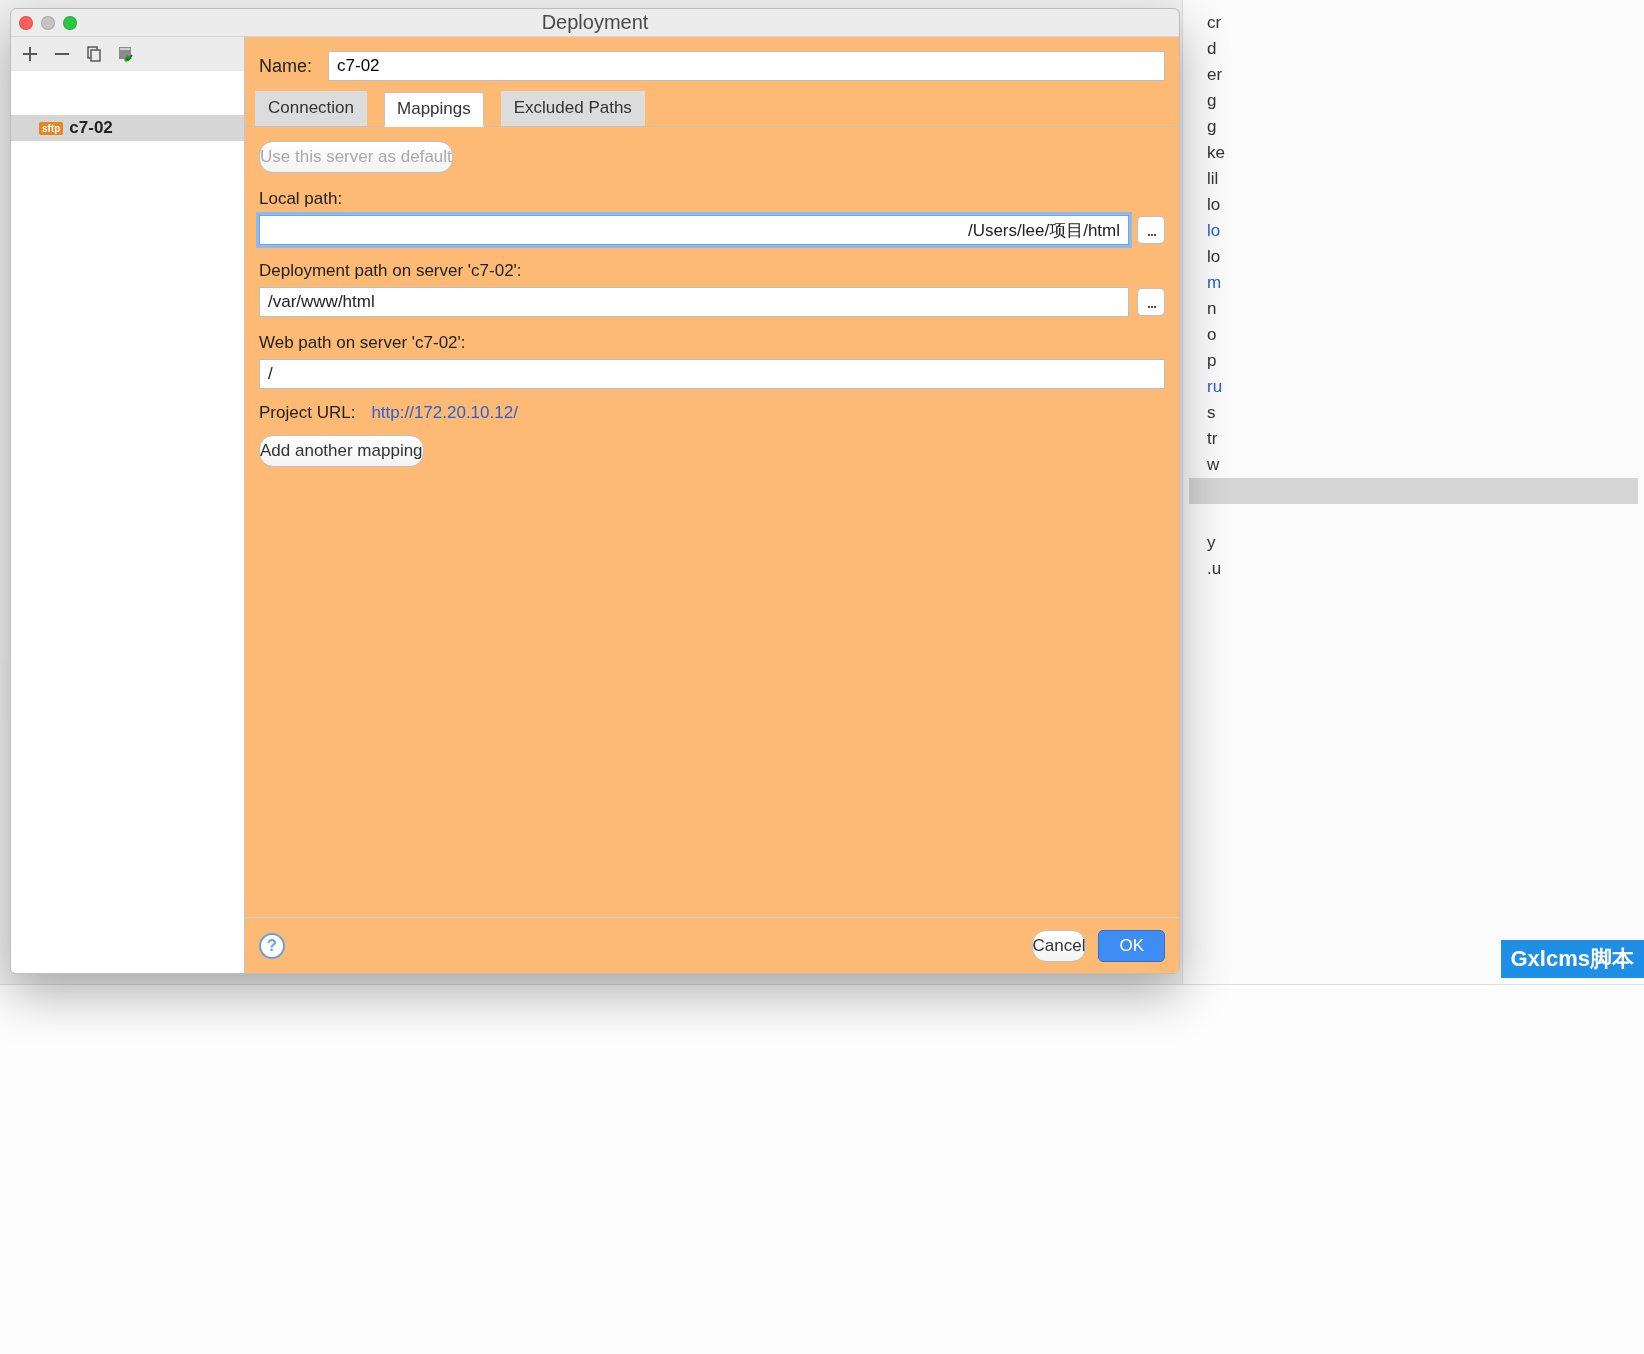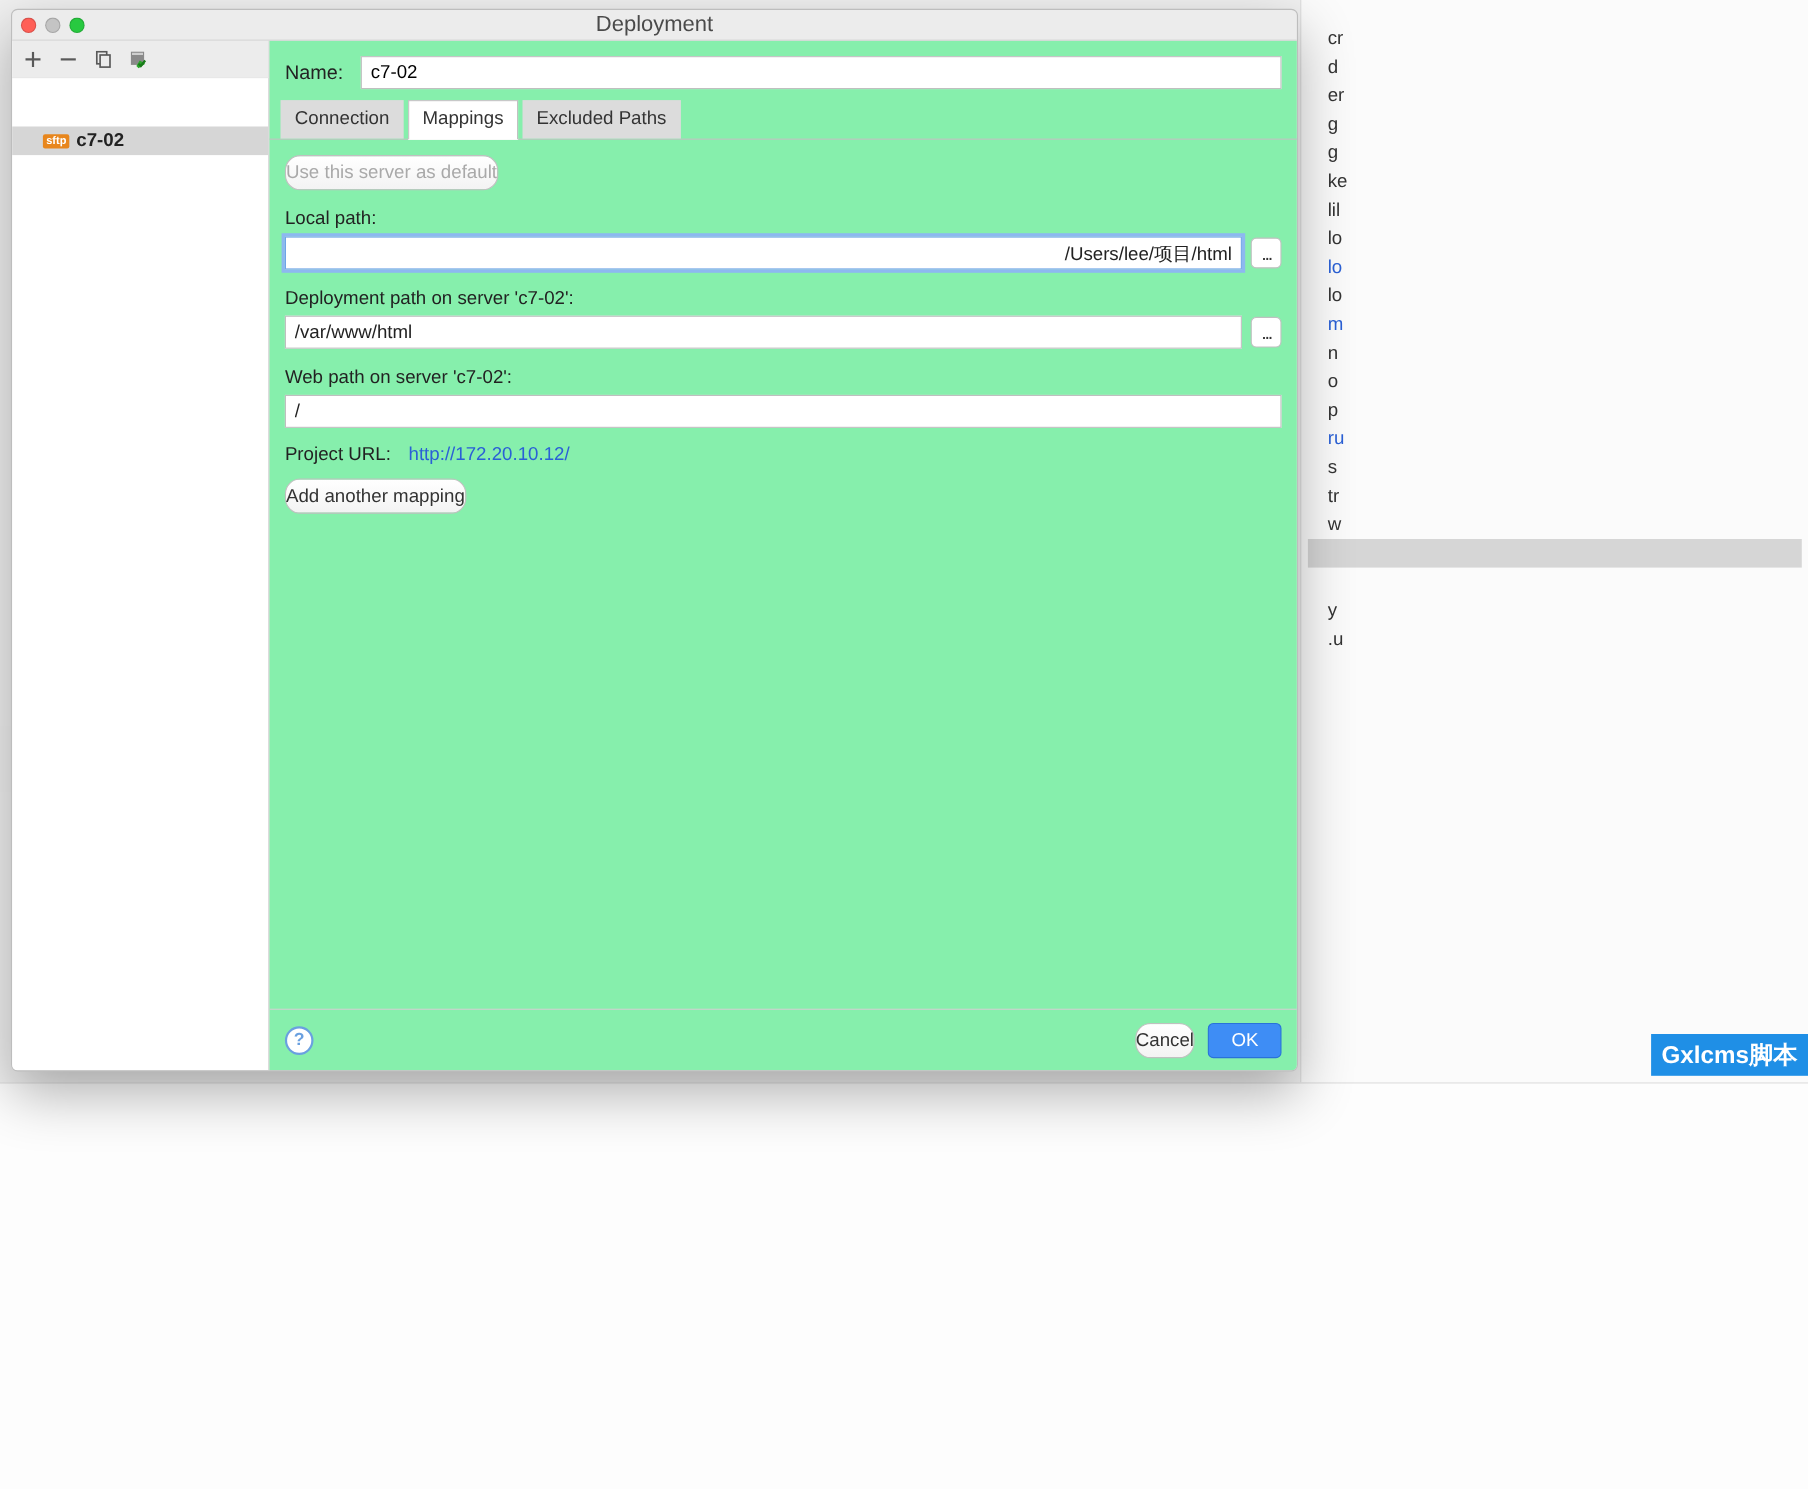--- a/index.html
+++ b/index.html
@@ -80,42 +80,43 @@
     .sftp-badge {
       background: #e8861c; color:#fff;
       font-size: 10px; font-weight: bold;
       padding: 1px 3px; border-radius: 2px;
     }
     .sidebar-item-label { font-weight: bold; font-size: 17px; color:#222; }
     .main {
       flex: 1;
       display: flex;
       flex-direction: column;
-      background: #86efac;
+      background: #fdba74;
     }
     .name-row {
       display: flex; align-items:center;
       padding: 14px 14px 10px 14px;
       gap: 16px;
     }
     .name-label { font-size: 18px; color:#222; }
     .name-input {
       flex: 1;
       height: 30px;
       border: 1px solid #bfbfbf;
       border-radius: 0;
       background:#fff;
       padding: 0 8px;
       font-size: 17px;
     }
     .tabs {
       display: flex;
       padding: 0 10px;
       border-bottom: 1px solid #c2c2c2;
-      gap: 4px;
+      gap: 17px;
+      align-items: center;
     }
     .tab {
       padding: 6px 12px 7px 12px;
       font-size: 17px;
       color: #333;
       background: #dcdcdc;
       border: 1px solid transparent;
       cursor: pointer;
     }
     .tab.active {
@@ -196,21 +197,21 @@
       font-size: 17px;
       cursor:pointer;
     }
     .bg-panel {
       position:absolute;
       left: 1182px; top: 0;
       width: 462px; height: 1354px;
       background: #fbfbfb;
       border-left: 1px solid #ddd;
     }
-    .bg-list { padding: 10px 6px; margin-top: 12px; }
+    .bg-list { padding: 10px 6px; }
     .bg-item {
       height: 26px; line-height: 26px;
       font-size: 17px; color:#333;
       padding-left: 18px;
       overflow:hidden; white-space:nowrap;
     }
     .bg-item.blue { color:#2a60d6; }
     .bg-item.selected { background:#d6d6d6; }
     .scrollish {
       position:absolute;

